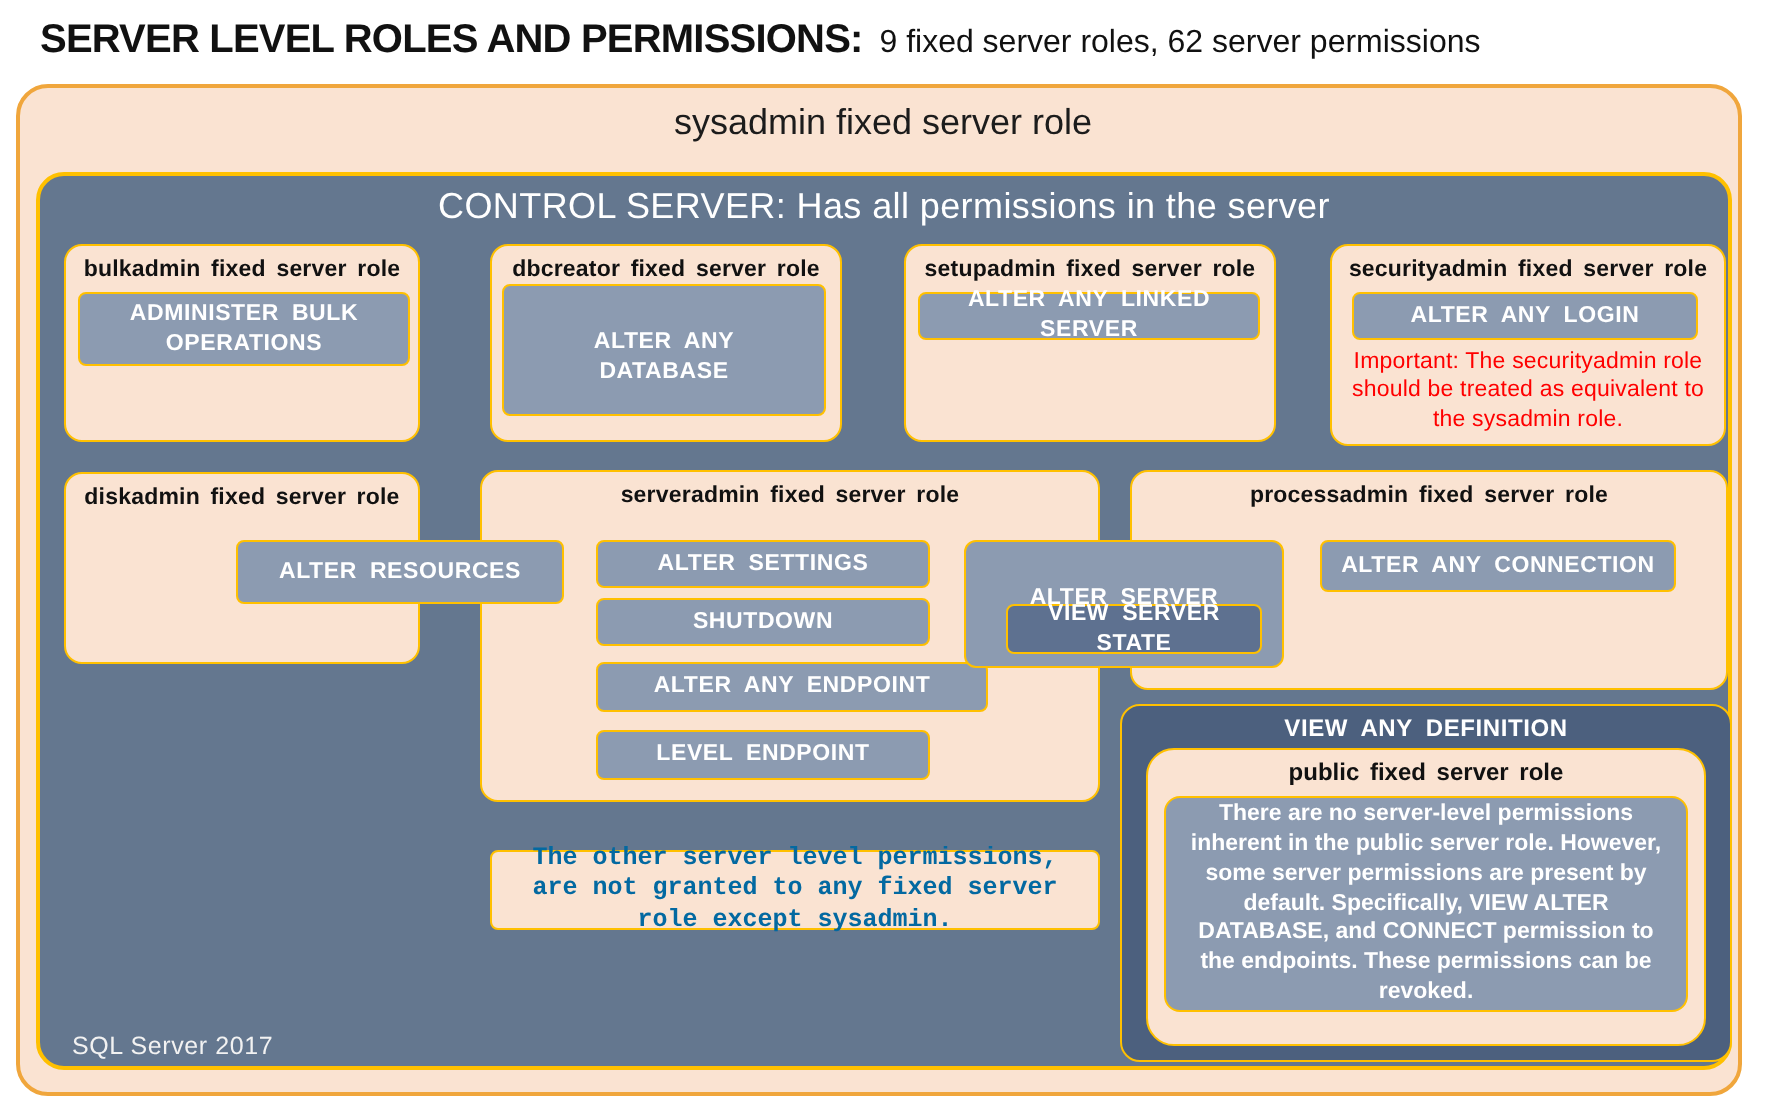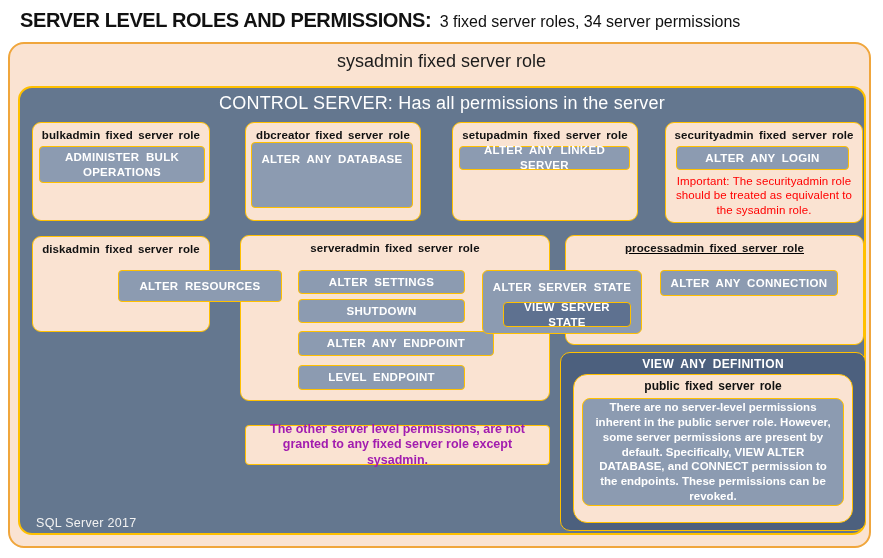--- a/index.html
+++ b/index.html
@@ -34,21 +34,21 @@
     font-size:11.5px;color:#111;letter-spacing:0.1px;word-spacing:2px;}
 
   .perm{
     position:absolute;background:#8c9bb1;border:1.5px solid #ffc000;border-radius:4px;
     box-sizing:border-box;color:#ffffff;font-weight:bold;font-size:11.5px;
     display:flex;align-items:center;justify-content:center;text-align:center;
     letter-spacing:0.3px;word-spacing:3px;line-height:1.3;z-index:2;padding:1px 4px;
   }
   .perm-dark{background:#5e7190;}
   .float{z-index:5;}
-  .panel{display:block;padding:4px;}
+  .panel{display:block;padding:16px;}
   .panel-label{width:100%;text-align:center;padding-top:5px;color:#ffffff;font-weight:bold;
     font-size:11.5px;letter-spacing:0.3px;word-spacing:3px;}
   .warning{
     position:absolute;color:#ff0000;font-weight:normal;font-size:11.5px;text-align:center;
     line-height:1.25;letter-spacing:0.1px;
   }
   .vad{
     position:absolute;left:560px;top:352px;width:306px;height:179px;
     background:#4c607e;border:1.5px solid #ffc000;border-radius:10px;box-sizing:border-box;z-index:4;
   }
@@ -63,31 +63,31 @@
   .public-note{
     position:absolute;left:8px;top:23px;width:262px;height:108px;
     background:#8c9bb1;border:1.5px solid #ffc000;border-radius:8px;box-sizing:border-box;
     color:#ffffff;font-weight:bold;font-size:11.5px;text-align:center;line-height:1.3;
     display:flex;align-items:center;justify-content:center;padding:4px 7px;
   }
   .note-box{
     position:absolute;left:245px;top:425px;width:305px;height:40px;
     background:#fae3d2;border:1.5px solid #ffc000;border-radius:4px;box-sizing:border-box;
     display:flex;align-items:center;justify-content:center;text-align:center;
-    font-weight:bold;font-size:12.5px;color:#a21caf;line-height:1.25;z-index:3;padding:2px 6px;
+    font-weight:bold;font-size:12.5px;color:#0369a1;line-height:1.25;z-index:3;padding:2px 6px;font-family:Liberation Mono, monospace;
   }
 </style>
 </head>
 <body>
 
 <div class="stage">
 
   <div class="title">
     <span class="title-bold">SERVER LEVEL ROLES AND PERMISSIONS:</span>
-    <span class="title-sub">3 fixed server roles, 34 server permissions</span>
+    <span class="title-sub">9 fixed server roles, 62 server permissions</span>
   </div>
 
   <div class="sysadmin"></div>
   <div class="sysadmin-label">sysadmin fixed server role</div>
 
   <div class="control"></div>
   <div class="control-label">CONTROL SERVER: Has all permissions in the server</div>
 
   <div class="role" style="left:32px;top:122px;width:178px;height:99px;">
     <div class="role-label">bulkadmin fixed server role</div>
@@ -123,21 +123,21 @@
   <div class="perm" style="left:298px;top:270px;width:167px;height:24px;">ALTER SETTINGS</div>
   <div class="perm" style="left:298px;top:299px;width:167px;height:24px;">SHUTDOWN</div>
   <div class="perm" style="left:298px;top:331px;width:196px;height:25px;">ALTER ANY ENDPOINT</div>
   <div class="perm" style="left:298px;top:365px;width:167px;height:25px;">LEVEL ENDPOINT</div>
 
   <div class="perm panel float" style="left:482px;top:270px;width:160px;height:64px;border-radius:6px;">
     <div class="panel-label">ALTER SERVER STATE</div>
     <div class="perm perm-dark" style="left:20px;top:31px;width:128px;height:25px;">VIEW SERVER STATE</div>
   </div>
 
-  <div class="role" style="left:565px;top:235px;width:299px;height:110px;text-decoration:underline;">
+  <div class="role" style="left:565px;top:235px;width:299px;height:110px;">
     <div class="role-label">processadmin fixed server role</div>
   </div>
   <div class="perm" style="left:660px;top:270px;width:178px;height:26px;">ALTER ANY CONNECTION</div>
 
   <div class="vad">
     <div class="vad-label">VIEW ANY DEFINITION</div>
     <div class="public-box">
       <div class="public-label">public fixed server role</div>
       <div class="public-note">There are no server-level permissions inherent in the public server role. However, some server permissions are present by default. Specifically, VIEW ALTER DATABASE, and CONNECT permission to the endpoints. These permissions can be revoked.</div>
     </div>

